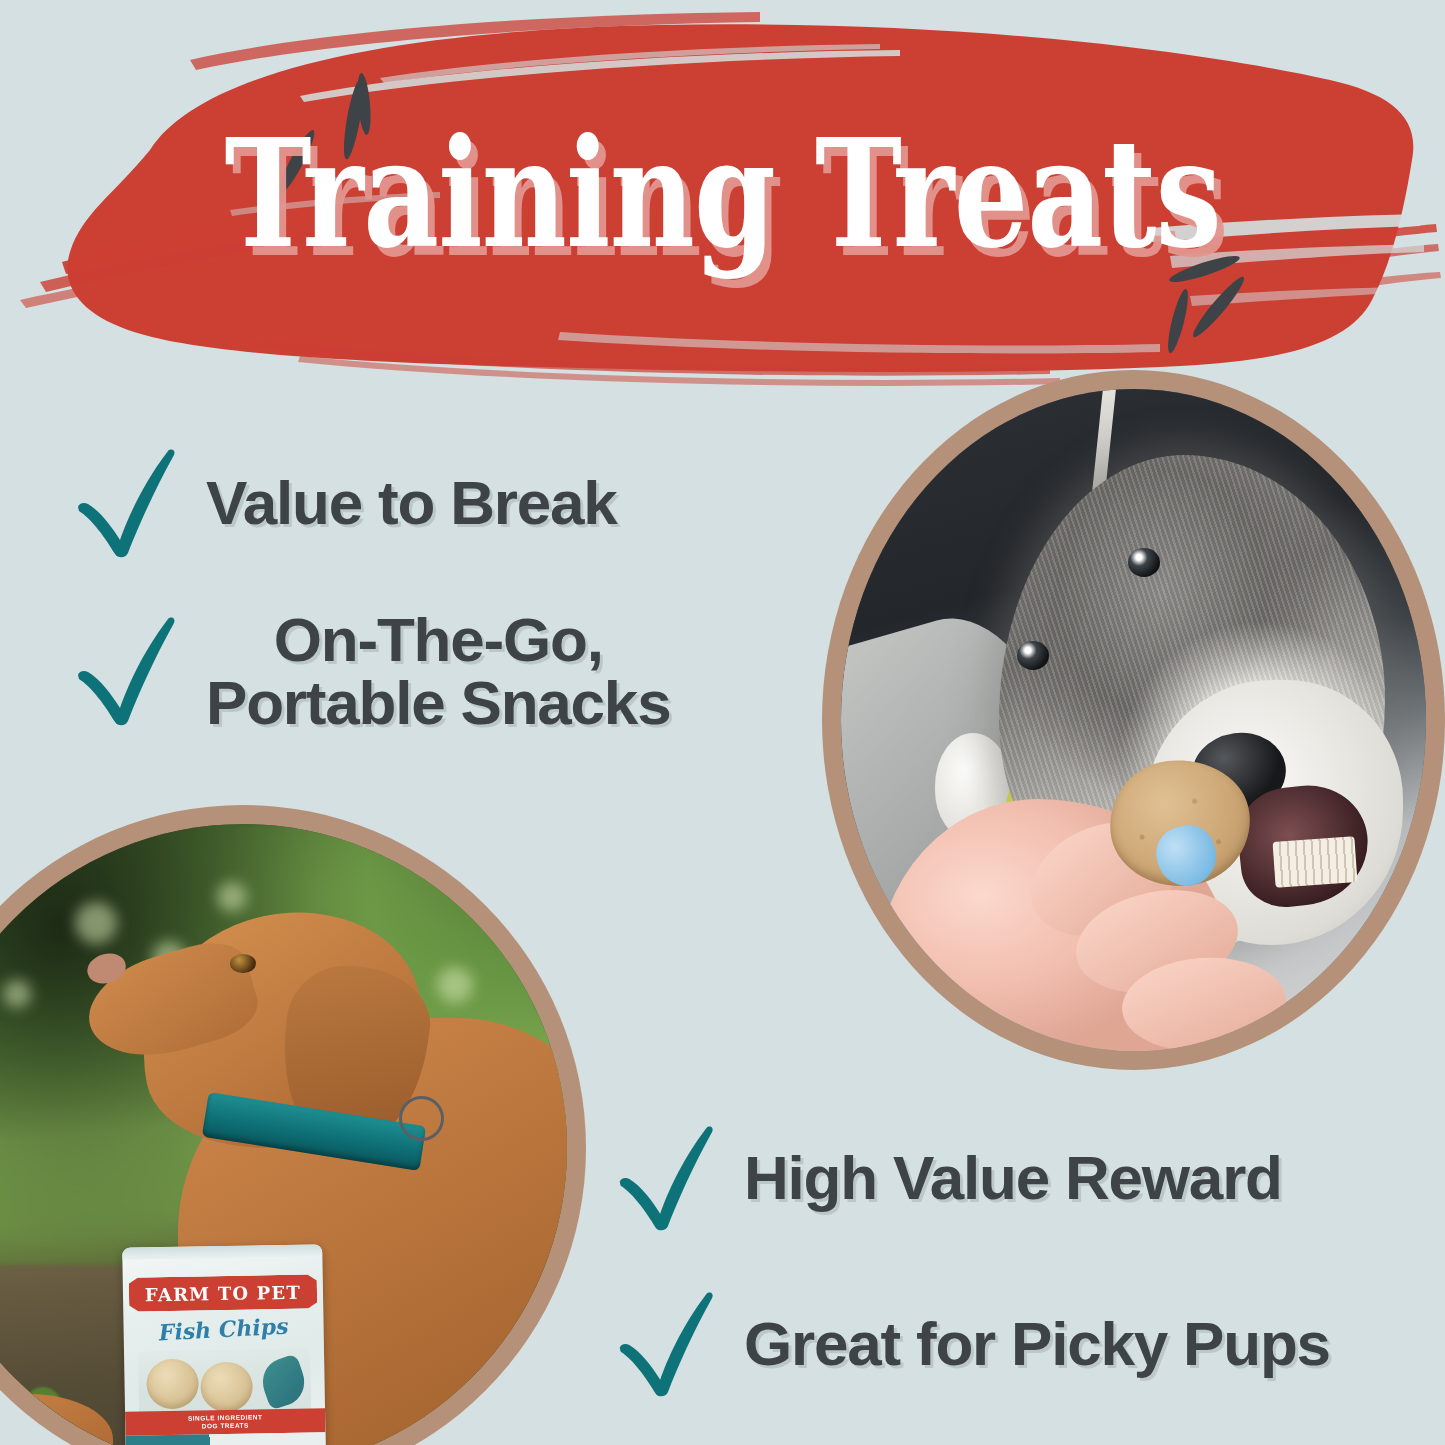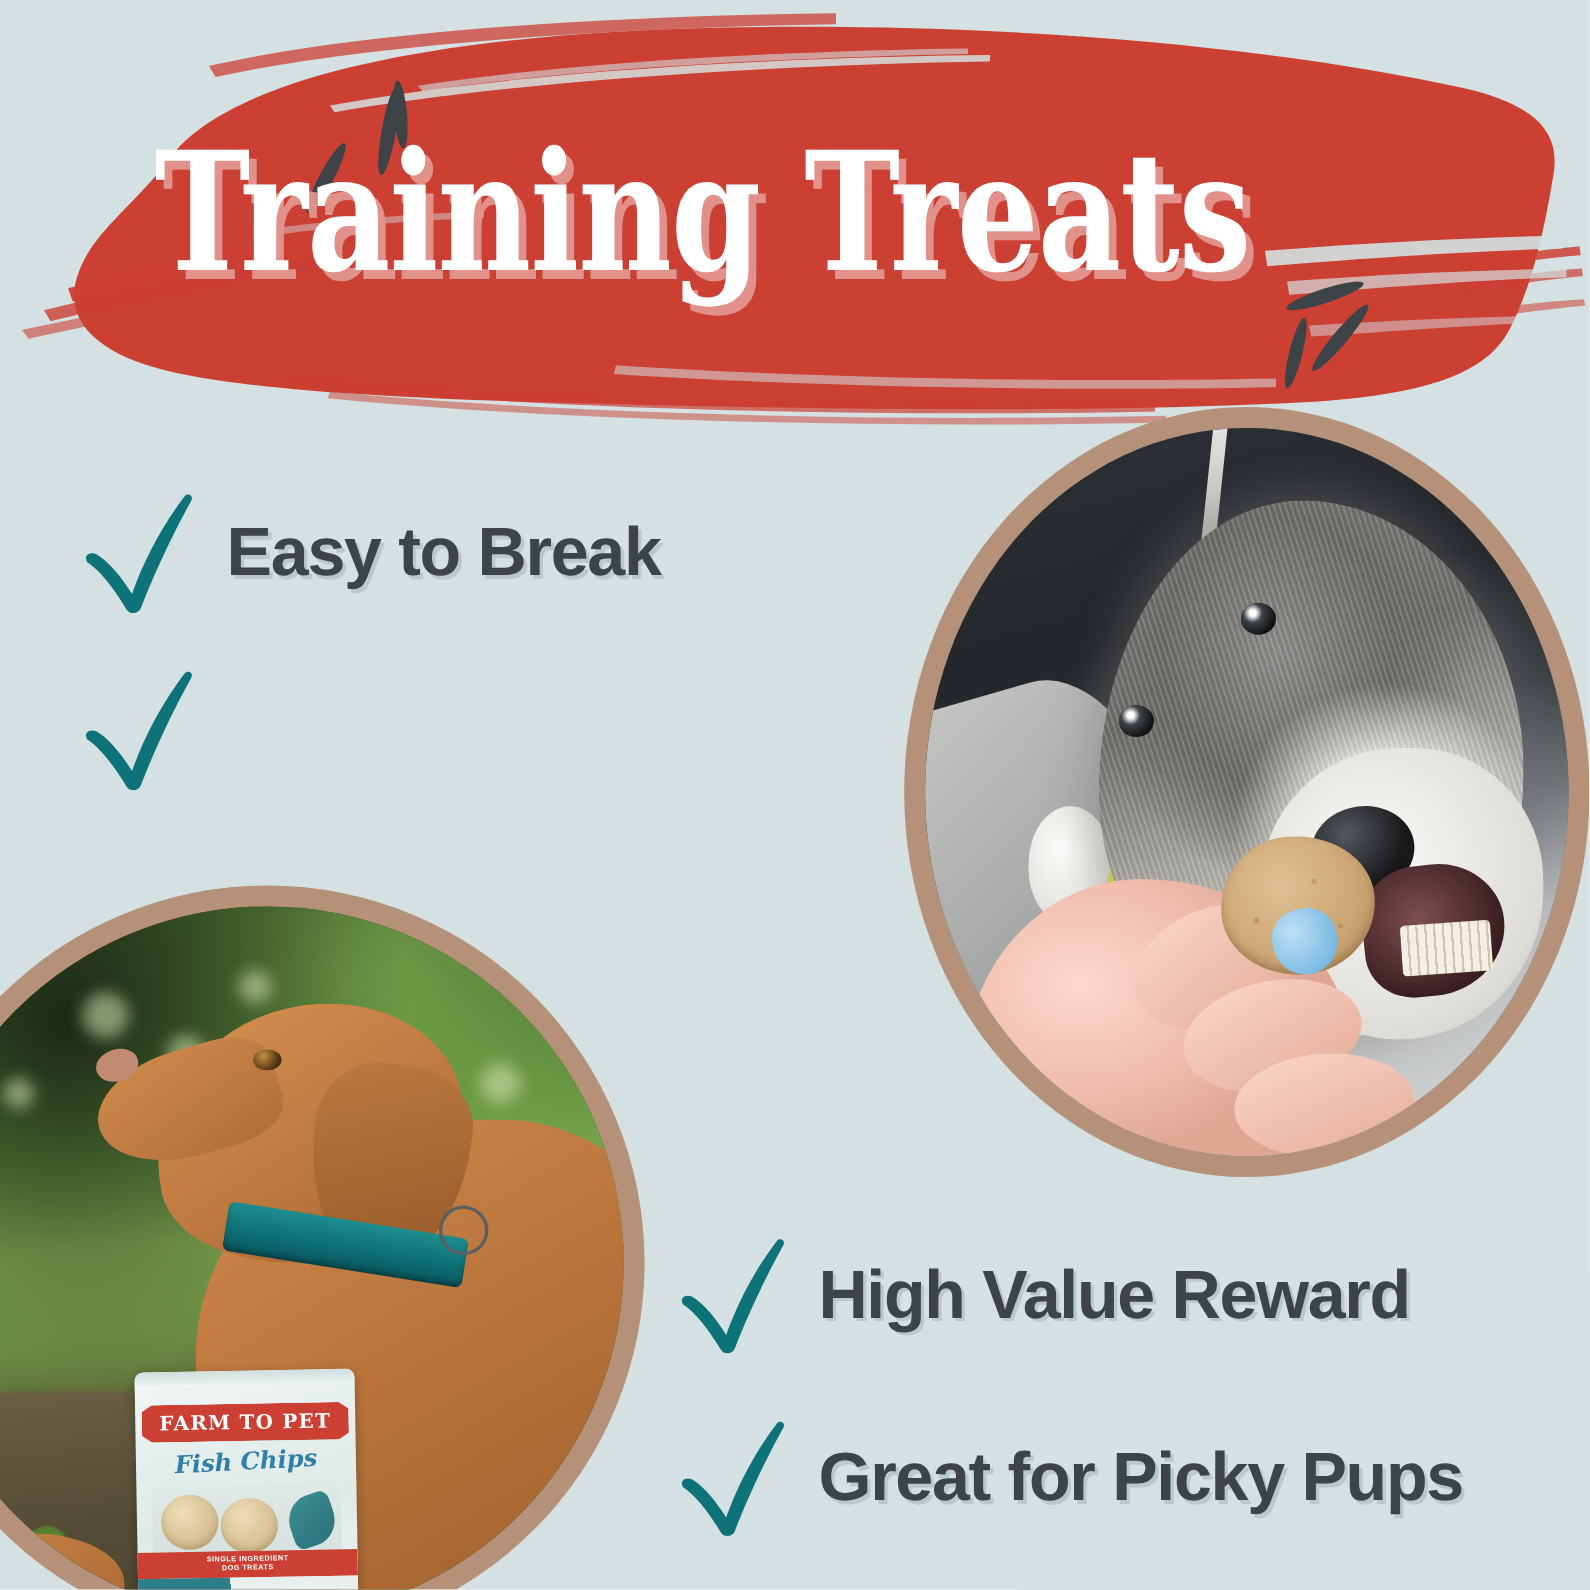--- a/index.html
+++ b/index.html
@@ -24,21 +24,21 @@
   }
   #banner-brush {
     position:absolute;
     left:0; top:0;
     width:1445px; height:400px;
   }
   #title-wrap {
     position:absolute;
     left:0; top:118px;
     width:1445px;
-    text-align:left;
+    text-align:center;
     pointer-events:none;
   }
   #poster-title {
     display:inline-block;
     font-family:"DejaVu Serif", serif;
     font-weight:bold;
     font-size:150px;
     line-height:1;
     letter-spacing:-1px;
     color:#ffffff;
@@ -546,30 +546,34 @@
     <div class="pkg-bottomband"></div>
   </div>
 
   <div class="feature" id="feature-0">
     <svg class="check-icon" width="110" height="112" viewBox="0 0 110 112" aria-hidden="true">
       <path d="M8,60 C9,56 14,55 18,57 C30,64 42,80 50,93 C57,73 72,38 98,4
                C101,1 106,3 104,8 C84,44 68,80 58,106 C56,111 48,112 45,107
                C36,92 22,72 9,64 Z" fill="#0d7379"></path>
     </svg>
     <div class="feature-label">
-      <span class="line">Easy to Break</span>
+      <span class="line">Value to Break</span>
     </div>
   </div>
 
   <div class="feature" id="feature-1">
     <svg class="check-icon" width="110" height="112" viewBox="0 0 110 112" aria-hidden="true">
       <path d="M8,60 C9,56 14,55 18,57 C30,64 42,80 50,93 C57,73 72,38 98,4
                C101,1 106,3 104,8 C84,44 68,80 58,106 C56,111 48,112 45,107
                C36,92 22,72 9,64 Z" fill="#0d7379"></path>
     </svg>
+    <div class="feature-label">
+      <span class="line">On-The-Go,</span>
+      <span class="line">Portable Snacks</span>
+    </div>
   </div>
 
   <div class="feature" id="feature-2">
     <svg class="check-icon" width="106" height="108" viewBox="0 0 110 112" aria-hidden="true">
       <path d="M8,60 C9,56 14,55 18,57 C30,64 42,80 50,93 C57,73 72,38 98,4
                C101,1 106,3 104,8 C84,44 68,80 58,106 C56,111 48,112 45,107
                C36,92 22,72 9,64 Z" fill="#0d7379"></path>
     </svg>
     <div class="feature-label">
       <span class="line">High Value Reward</span>

